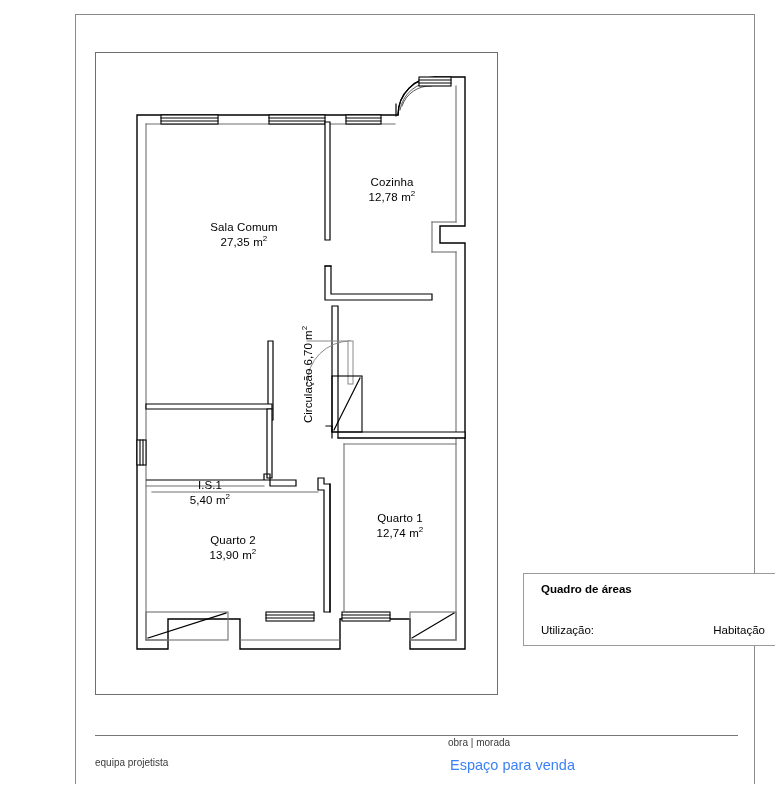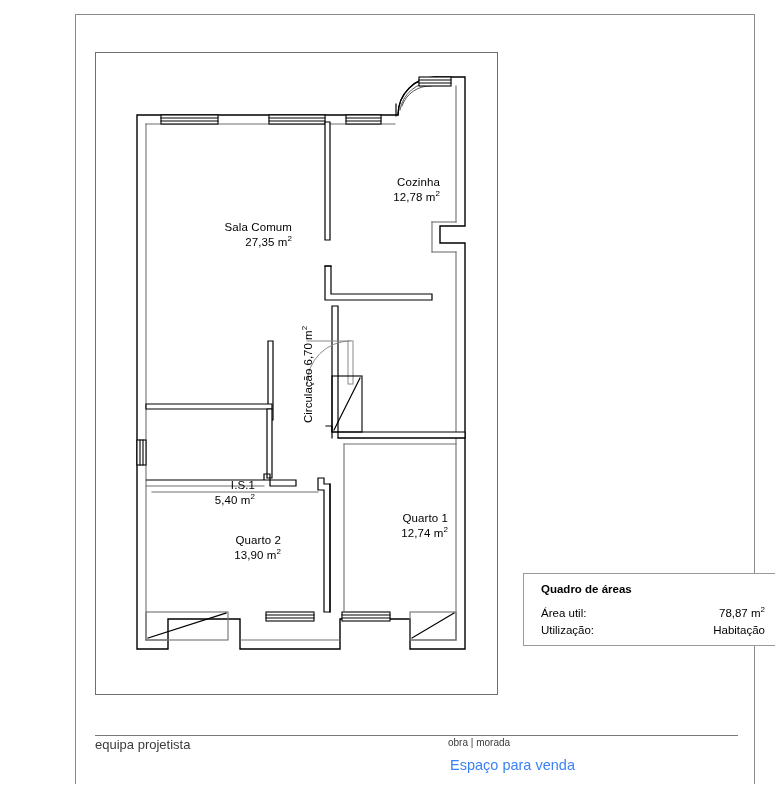--- a/index.html
+++ b/index.html
@@ -43,21 +43,21 @@
   #plan-svg {
     position: absolute;
     left: 0;
     top: 0;
     width: 775px;
     height: 794px;
   }
   
   .room-label {
     position: absolute;
-    text-align: right;
+    text-align: center;
     font-size: 11.5px;
     line-height: 15px;
     color: #000;
     white-space: nowrap;
     letter-spacing: 0.1px;
   }
   .room-label .area sup {
     font-size: 8px;
     vertical-align: super;
     line-height: 0;
@@ -112,22 +112,22 @@
     position: absolute;
     left: 95px;
     top: 735px;
     width: 643px;
     height: 0;
     border-top: 1px solid #777;
   }
   #footer-left {
     position: absolute;
     left: 95px;
-    top: 737px;
-    font-size: 13px;
+    top: 757px;
+    font-size: 10px;
     color: #3a3a3a;
   }
   #footer-mid {
     position: absolute;
     left: 448px;
     top: 737px;
     font-size: 10px;
     color: #3a3a3a;
   }
   #footer-headline {
@@ -315,26 +315,20 @@
     </div>
   </div>
 
   <div class="rot-label" style="left:302px; top:423px;">
     <span>Circulação 6,70 m</span><sup>2</sup>
   </div>
 
   <div id="areas-table">
     <div id="areas-title">Quadro de áreas</div>
 
-    <div class="areas-row" id="areas-row-1">
-      <span class="k">Área util:</span>
-      <span class="v">
-        <span>78,87 m</span><sup>2</sup>
-      </span>
-    </div>
 
     <div class="areas-row" id="areas-row-2">
       <span class="k">Utilização:</span>
       <span class="v">
         <span>Habitação</span><sup></sup>
       </span>
     </div>
   </div>
 
   <div id="footer-rule"></div>

